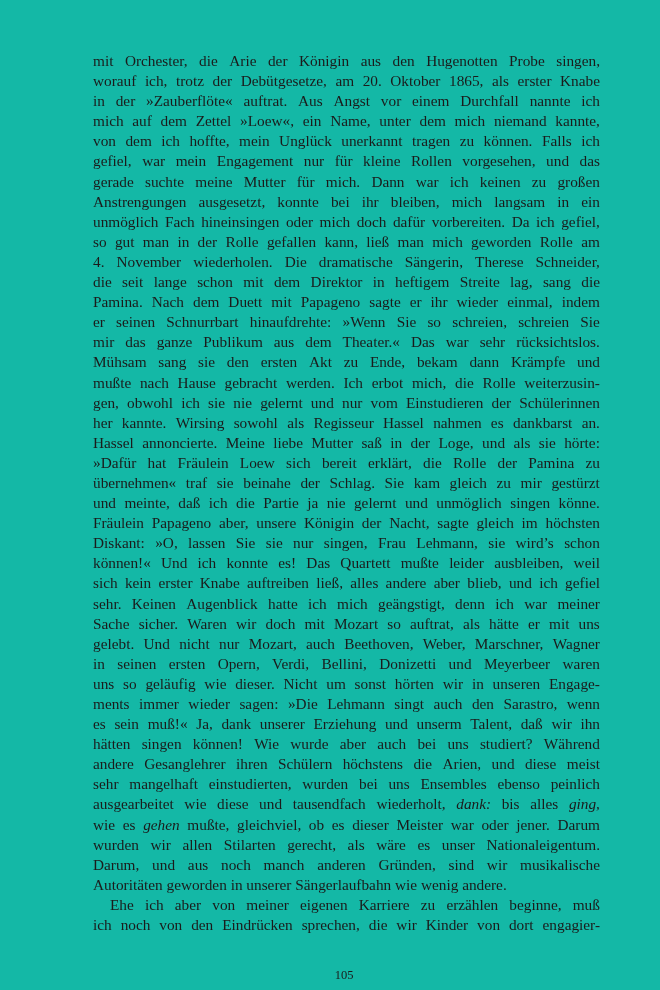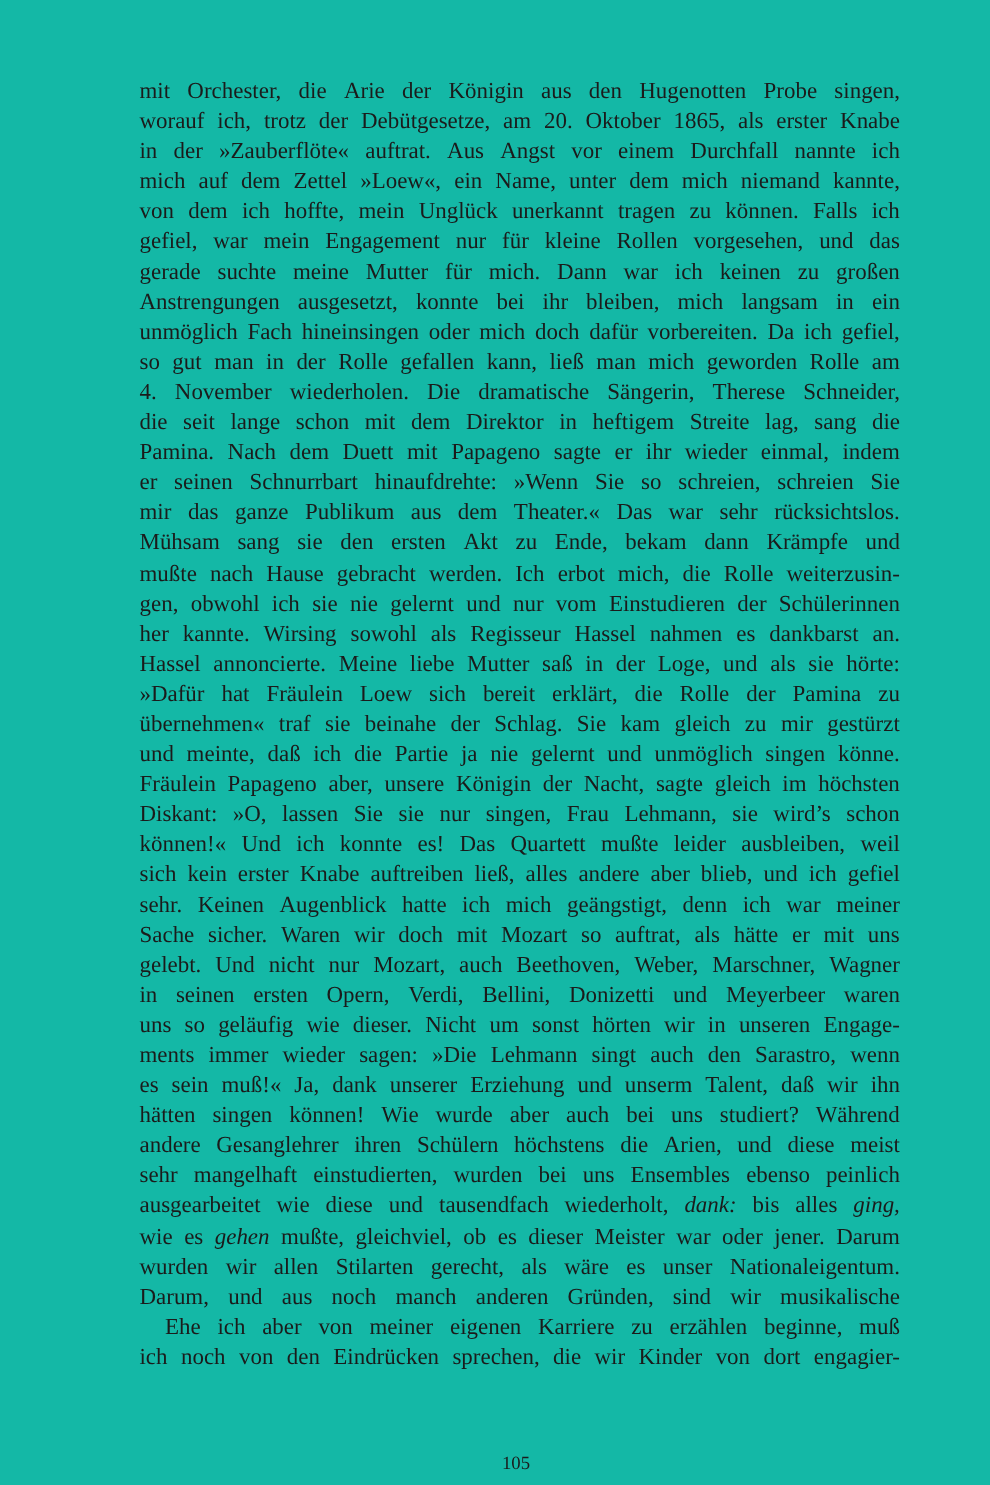--- a/index.html
+++ b/index.html
@@ -90,17 +90,18 @@
       <div class="line"><span class="">uns</span><span class="">so</span><span class="">geläufig</span><span class="">wie</span><span class="">dieser.</span><span class="">Nicht</span><span class="">um</span><span class="">sonst</span><span class="">hörten</span><span class="">wir</span><span class="">in</span><span class="">unseren</span><span class="">Engage-</span></div>
       <div class="line"><span class="">ments</span><span class="">immer</span><span class="">wieder</span><span class="">sagen:</span><span class="">»Die</span><span class="">Lehmann</span><span class="">singt</span><span class="">auch</span><span class="">den</span><span class="">Sarastro,</span><span class="">wenn</span></div>
       <div class="line"><span class="">es</span><span class="">sein</span><span class="">muß!«</span><span class="">Ja,</span><span class="">dank</span><span class="">unserer</span><span class="">Erziehung</span><span class="">und</span><span class="">unserm</span><span class="">Talent,</span><span class="">daß</span><span class="">wir</span><span class="">ihn</span></div>
       <div class="line"><span class="">hätten</span><span class="">singen</span><span class="">können!</span><span class="">Wie</span><span class="">wurde</span><span class="">aber</span><span class="">auch</span><span class="">bei</span><span class="">uns</span><span class="">studiert?</span><span class="">Während</span></div>
       <div class="line"><span class="">andere</span><span class="">Gesanglehrer</span><span class="">ihren</span><span class="">Schülern</span><span class="">höchstens</span><span class="">die</span><span class="">Arien,</span><span class="">und</span><span class="">diese</span><span class="">meist</span></div>
       <div class="line"><span class="">sehr</span><span class="">mangelhaft</span><span class="">einstudierten,</span><span class="">wurden</span><span class="">bei</span><span class="">uns</span><span class="">Ensembles</span><span class="">ebenso</span><span class="">peinlich</span></div>
       <div class="line"><span class="">ausgearbeitet</span><span class="">wie</span><span class="">diese</span><span class="">und</span><span class="">tausendfach</span><span class="">wiederholt,</span><span class="it">dank:</span><span class="">bis</span><span class="">alles</span><span class="it">ging,</span></div>
       <div class="line"><span class="">wie</span><span class="">es</span><span class="it">gehen</span><span class="">mußte,</span><span class="">gleichviel,</span><span class="">ob</span><span class="">es</span><span class="">dieser</span><span class="">Meister</span><span class="">war</span><span class="">oder</span><span class="">jener.</span><span class="">Darum</span></div>
       <div class="line"><span class="">wurden</span><span class="">wir</span><span class="">allen</span><span class="">Stilarten</span><span class="">gerecht,</span><span class="">als</span><span class="">wäre</span><span class="">es</span><span class="">unser</span><span class="">Nationaleigentum.</span></div>
       <div class="line"><span class="">Darum,</span><span class="">und</span><span class="">aus</span><span class="">noch</span><span class="">manch</span><span class="">anderen</span><span class="">Gründen,</span><span class="">sind</span><span class="">wir</span><span class="">musikalische</span></div>
+      <div class="line flush"><span>Autoritäten geworden in unserer Sängerlaufbahn wie wenig andere.</span></div>
       <div class="line indent"><span class="">Ehe</span><span class="">ich</span><span class="">aber</span><span class="">von</span><span class="">meiner</span><span class="">eigenen</span><span class="">Karriere</span><span class="">zu</span><span class="">erzählen</span><span class="">beginne,</span><span class="">muß</span></div>
       <div class="line"><span class="">ich</span><span class="">noch</span><span class="">von</span><span class="">den</span><span class="">Eindrücken</span><span class="">sprechen,</span><span class="">die</span><span class="">wir</span><span class="">Kinder</span><span class="">von</span><span class="">dort</span><span class="">engagier-</span></div>
     </div>
   <div class="page-num">105</div>
 </div>
 
 </body></html>

